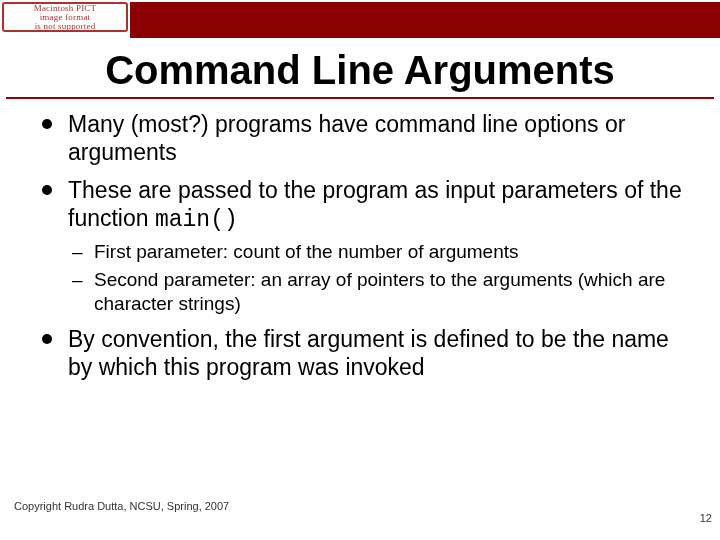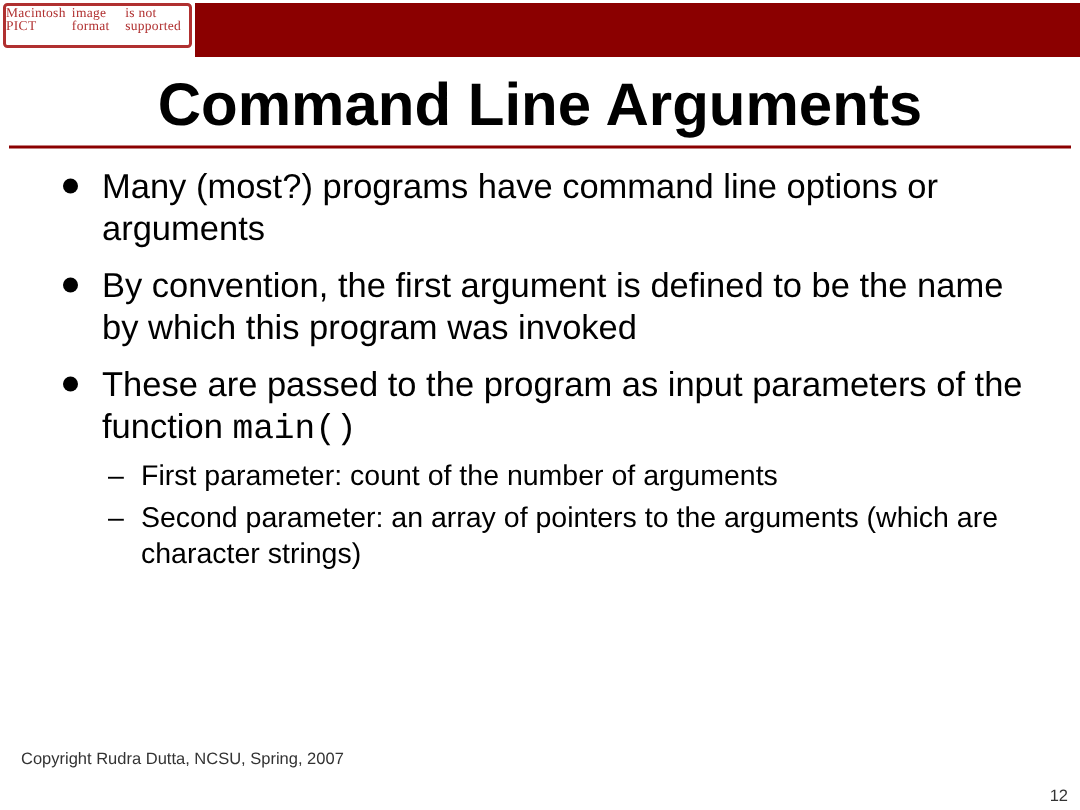--- a/index.html
+++ b/index.html
@@ -4,21 +4,21 @@
 <style>
   * { margin: 0; padding: 0; box-sizing: border-box; }
   html, body { width: 720px; height: 540px; font-family: Arial, Helvetica, sans-serif; background: #fff; overflow: hidden; }
   .slide { position: relative; width: 720px; height: 540px; }
 
   .top-red-bar { position: absolute; top: 2px; left: 130px; width: 590px; height: 36px; background: #8b0000; }
   .pict-badge {
     position: absolute; top: 2px; left: 2px; width: 126px; height: 30px;
     border: 2px solid #b03030; border-radius: 3px; background: #fff;
     font-family: "Times New Roman", serif; color: #b03030; font-size: 9px; line-height: 9px;
-    display: flex; flex-direction: row; justify-content: center;
+    display: flex; flex-direction: column; align-items: center; justify-content: center;
     letter-spacing: 0.2px;
   }
 
   .title {
     position: absolute; top: 48px; left: 0; width: 720px;
     text-align: center; font-size: 40px; color: #000;
   }
 
   .divider { position: absolute; top: 97px; left: 6px; width: 708px; height: 2px; background: #8b0000; }
 
@@ -35,21 +35,21 @@
   ul.lvl2 > li { position: relative; padding-left: 26px; margin-bottom: 4px; font-size: 19px; line-height: 1.25; color: #000; }
   ul.lvl2 > li::before { content: "–"; position: absolute; left: 4px; top: 0; font-size: 19px; }
 
   .mono { font-family: "Courier New", Courier, monospace; }
 
   .footer-left {
     position: absolute; left: 14px; bottom: 28px;
     font-size: 11px; color: #333;
   }
   .footer-right {
-    position: absolute; right: 8px; bottom: 3px;
+    position: absolute; right: 8px; bottom: 16px;
     font-size: 11px; color: #333; text-align: right;
   }
 </style>
 </head>
 <body>
 
 <div class="slide">
 
   <div class="pict-badge">
     <span>Macintosh PICT</span>
@@ -63,29 +63,29 @@
   <div class="divider"></div>
 
   <div class="body">
     <ul class="lvl1">
 
       <li>
         <span>Many (most?) programs have command line options or arguments</span>
       </li>
 
       <li>
-        <span>By convention, the first argument is defined to be the name by which this program was invoked</span>
-      </li>
-
-      <li>
         <span>These are passed to the program as input parameters of the function </span><span class="mono">main()</span>
         <ul class="lvl2">
           <li><span>First parameter: count of the number of arguments</span></li>
           <li><span>Second parameter: an array of pointers to the arguments (which are character strings)</span></li>
         </ul>
+      </li>
+
+      <li>
+        <span>By convention, the first argument is defined to be the name by which this program was invoked</span>
       </li>
 
     </ul>
   </div>
 
   <div class="footer-left">Copyright Rudra Dutta, NCSU, Spring, 2007</div>
   <div class="footer-right">12</div>
 
 </div>
 

